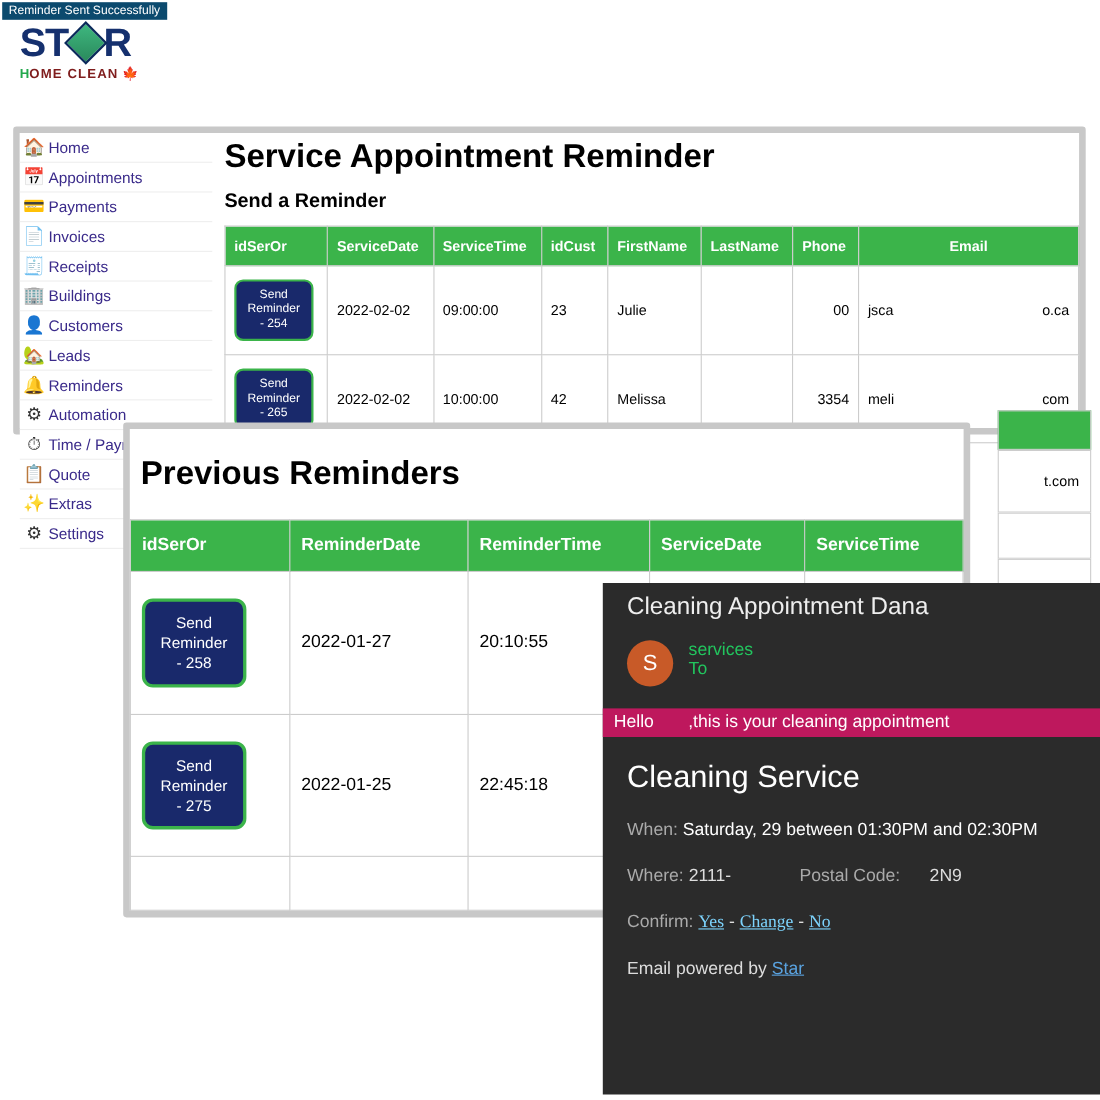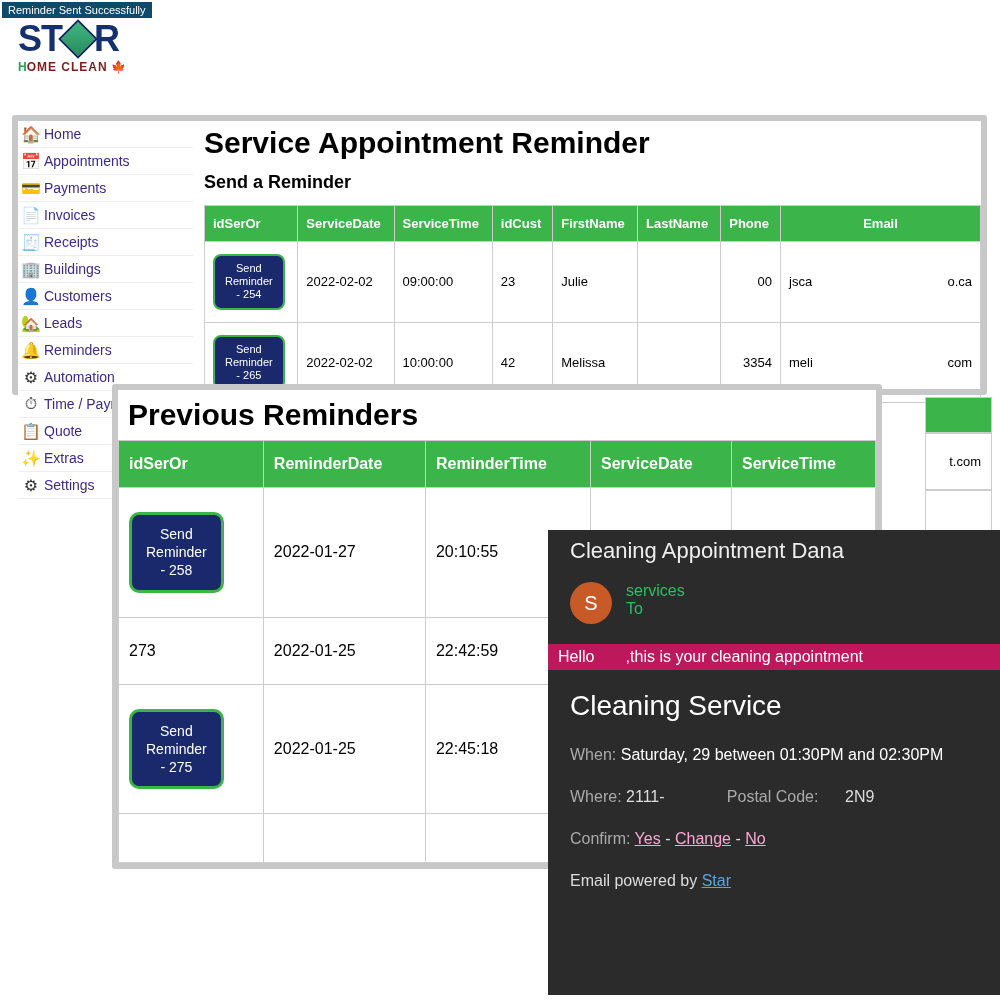--- a/index.html
+++ b/index.html
@@ -26,39 +26,39 @@
   .sub-title { font-size: 18px; font-weight: 900; margin-bottom: 12px; }
   
   table.data { border-collapse: collapse; width: 100%; font-size: 13px; }
   table.data th { background: #3bb44a; color: #fff; font-weight: bold; padding: 10px 8px; border: 1px solid #ccc; text-align: left; }
   table.data td { border: 1px solid #ccc; padding: 12px 8px; vertical-align: middle; }
   
   .send-btn { background: #19296b; color: #fff; border: 2px solid #3bb44a; border-radius: 8px; padding: 6px 10px; font-size: 11px; text-align: center; cursor: pointer; line-height: 1.2; display: inline-block; min-width: 60px; }
   .send-btn-lg { background: #19296b; color: #fff; border: 3px solid #3bb44a; border-radius: 10px; padding: 10px 14px; font-size: 14px; text-align: center; cursor: pointer; line-height: 1.3; display: inline-block; }
   
   .panel2 { position: absolute; top: 384px; left: 112px; width: 770px; background: #fff; border: 6px solid #c8c8c8; border-radius: 3px; padding: 0; z-index: 10; }
-  .panel2 .big-title { font-size: 30px; font-weight: 900; padding: 8px 10px; }
+  .panel2 .big-title { font-size: 30px; font-weight: 900; padding: 24px 10px; }
   .panel2 table.data th { font-size: 16px; padding: 14px 10px; }
   .panel2 table.data td { font-size: 16px; padding: 24px 10px; }
   
-  .ghost-col { position: absolute; right: 8px; top: 397px; width: 67px; }
+  .ghost-col { position: absolute; right: 8px; top: 373px; width: 85px; }
   .ghost-cell { border: 1px solid #ccc; padding: 20px 10px; font-size: 13px; background: #fff; text-align: right; }
   .ghost-head { border: 1px solid #ccc; background: #3bb44a; height: 36px; }
   
   .email-preview { position: absolute; top: 530px; left: 548px; width: 495px; height: 465px; background: #2b2b2b; color: #ccc; padding: 8px 22px; z-index: 20; font-family: 'Segoe UI', Arial, sans-serif; }
   .email-preview .subj { font-size: 22px; color: #eee; margin-bottom: 18px; }
   .email-preview .hdr { display: flex; gap: 14px; align-items: flex-start; margin-bottom: 20px; }
   .avatar { width: 42px; height: 42px; border-radius: 50%; background: #c85a28; color: #fff; display: flex; align-items: center; justify-content: center; font-size: 20px; }
   .hdr-lines { font-size: 16px; color: #22c55e; flex: 1; }
   .hdr-lines .row { display: flex; justify-content: space-between; }
   .hello-bar { background: #be185d; color: #fff; padding: 4px 8px; font-size: 16px; margin: 16px -22px 20px -22px; padding-left: 10px; }
   .cs-title { font-size: 28px; font-weight: normal; color: #fff; margin-bottom: 24px; }
   .email-row { font-size: 16px; margin-bottom: 24px; color: #ddd; }
   .email-row .lbl { color: #aaa; }
-  .email-row a { color: #f9a8d4; text-decoration: underline; }
+  .email-row a { color: #7dd3fc; text-decoration: underline; font-family: Liberation Serif, serif; }
   .email-foot { font-size: 16px; color: #ddd; }
   .email-foot a { color: #5aa3e0; text-decoration: underline; }
 </style>
 </head>
 <body>
 
 <div class="toast">Reminder Sent Successfully</div>
 
 <div class="logo">
   <div class="logo-star">
@@ -195,27 +195,20 @@
       </thead>
     <tbody>
       <tr>
         <td><div class="send-btn-lg"><span>Send</span><br><span>Reminder</span><br><span>- 258</span></div></td>
         <td>2022-01-27</td>
         <td>20:10:55</td>
         <td></td>
         <td></td>
       </tr>
       <tr>
-        <td>273</td>
-        <td>2022-01-25</td>
-        <td>22:42:59</td>
-        <td></td>
-        <td></td>
-      </tr>
-      <tr>
         <td><div class="send-btn-lg"><span>Send</span><br><span>Reminder</span><br><span>- 275</span></div></td>
         <td>2022-01-25</td>
         <td>22:45:18</td>
         <td></td>
         <td></td>
       </tr>
       <tr>
           <td style="height:20px"></td>
           <td></td>
           <td></td>

